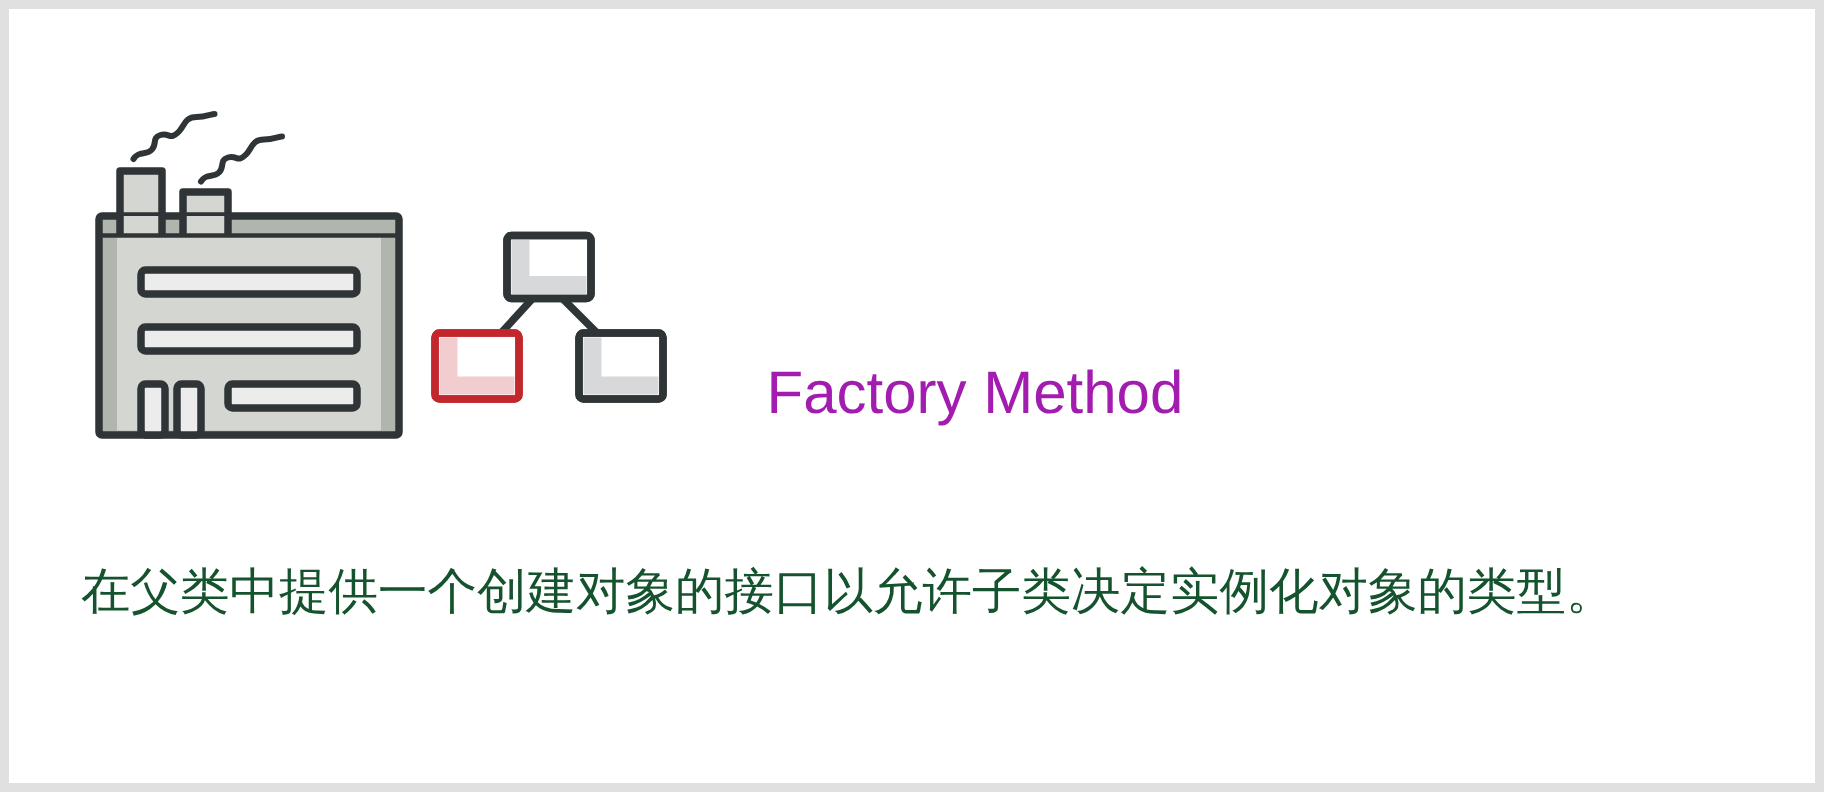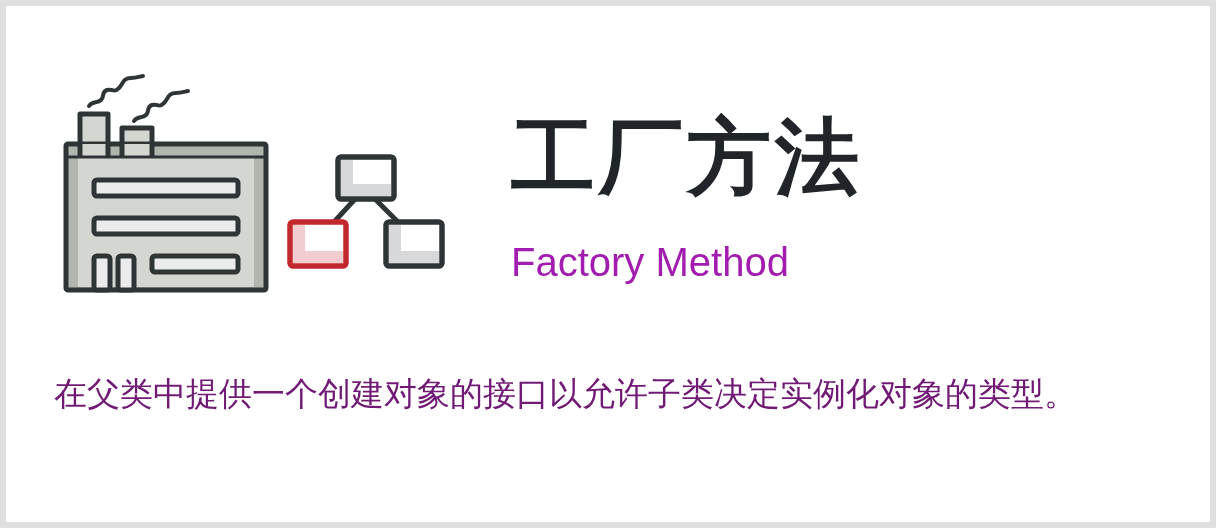--- a/index.html
+++ b/index.html
@@ -56,21 +56,21 @@
     }
     .description {
       position: absolute;
       left: 48px;
       top: 360px;
       width: 1130px;
       margin: 0;
       font-family: "DejaVu Sans", sans-serif;
       font-size: 33px;
       line-height: 56px;
-      color: #701a75;
+      color: #14532d;
     }
   </style>
 </head>
 <body>
 
 <div class="card">
 
   <svg class="illustration" viewBox="0 0 400 245" width="400" height="245" xmlns="http://www.w3.org/2000/svg">
 
     <g>
@@ -110,16 +110,15 @@
       <rect x="234" y="166" width="56" height="44" rx="3" fill="#ffffff" stroke="#c1272d" stroke-width="5"></rect>
       <path d="M237 169 H249 V195 H287 V207 H237 Z" fill="#f2cdcf"></path>
       <rect x="234" y="166" width="56" height="44" rx="3" fill="none" stroke="#c1272d" stroke-width="5"></rect>
 
       <rect x="330" y="166" width="56" height="44" rx="3" fill="#ffffff" stroke="#2f3437" stroke-width="5"></rect>
       <path d="M333 169 H345 V195 H383 V207 H333 Z" fill="#d6d8d9"></path>
       <rect x="330" y="166" width="56" height="44" rx="3" fill="none" stroke="#2f3437" stroke-width="5"></rect>
     </g>
   </svg>
 
-  <h1 class="title">工厂方法</h1>
   <p class="subtitle">Factory Method</p>
   <p class="description">在父类中提供一个创建对象的接口以允许子类决定实例化对象的类型。</p>
 </div>
 
 </body></html>

